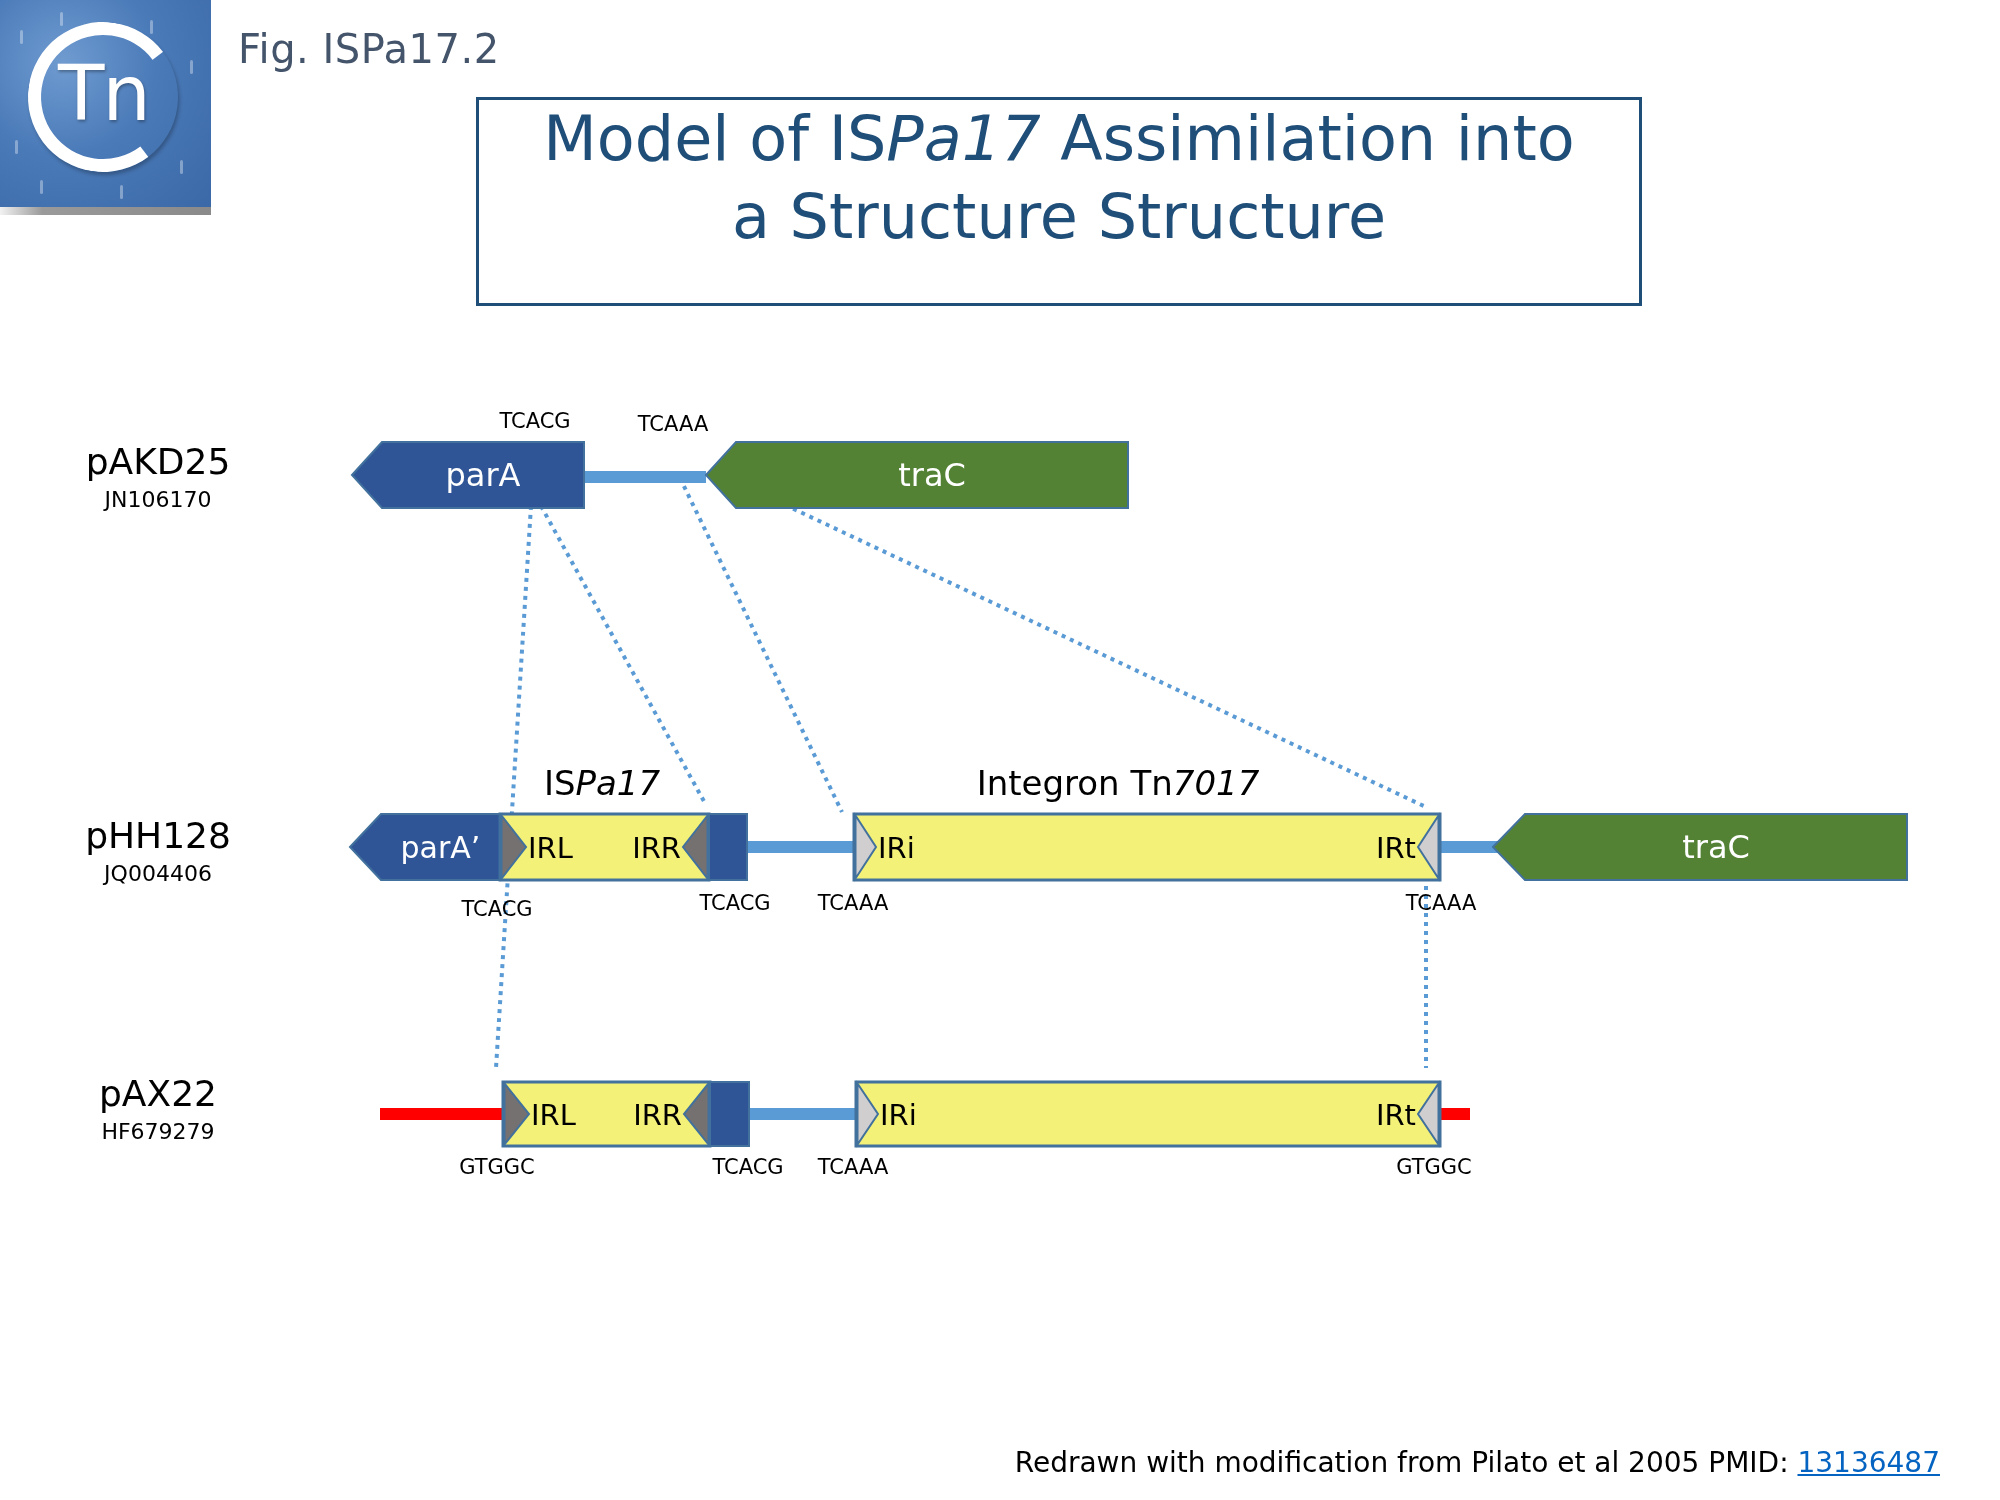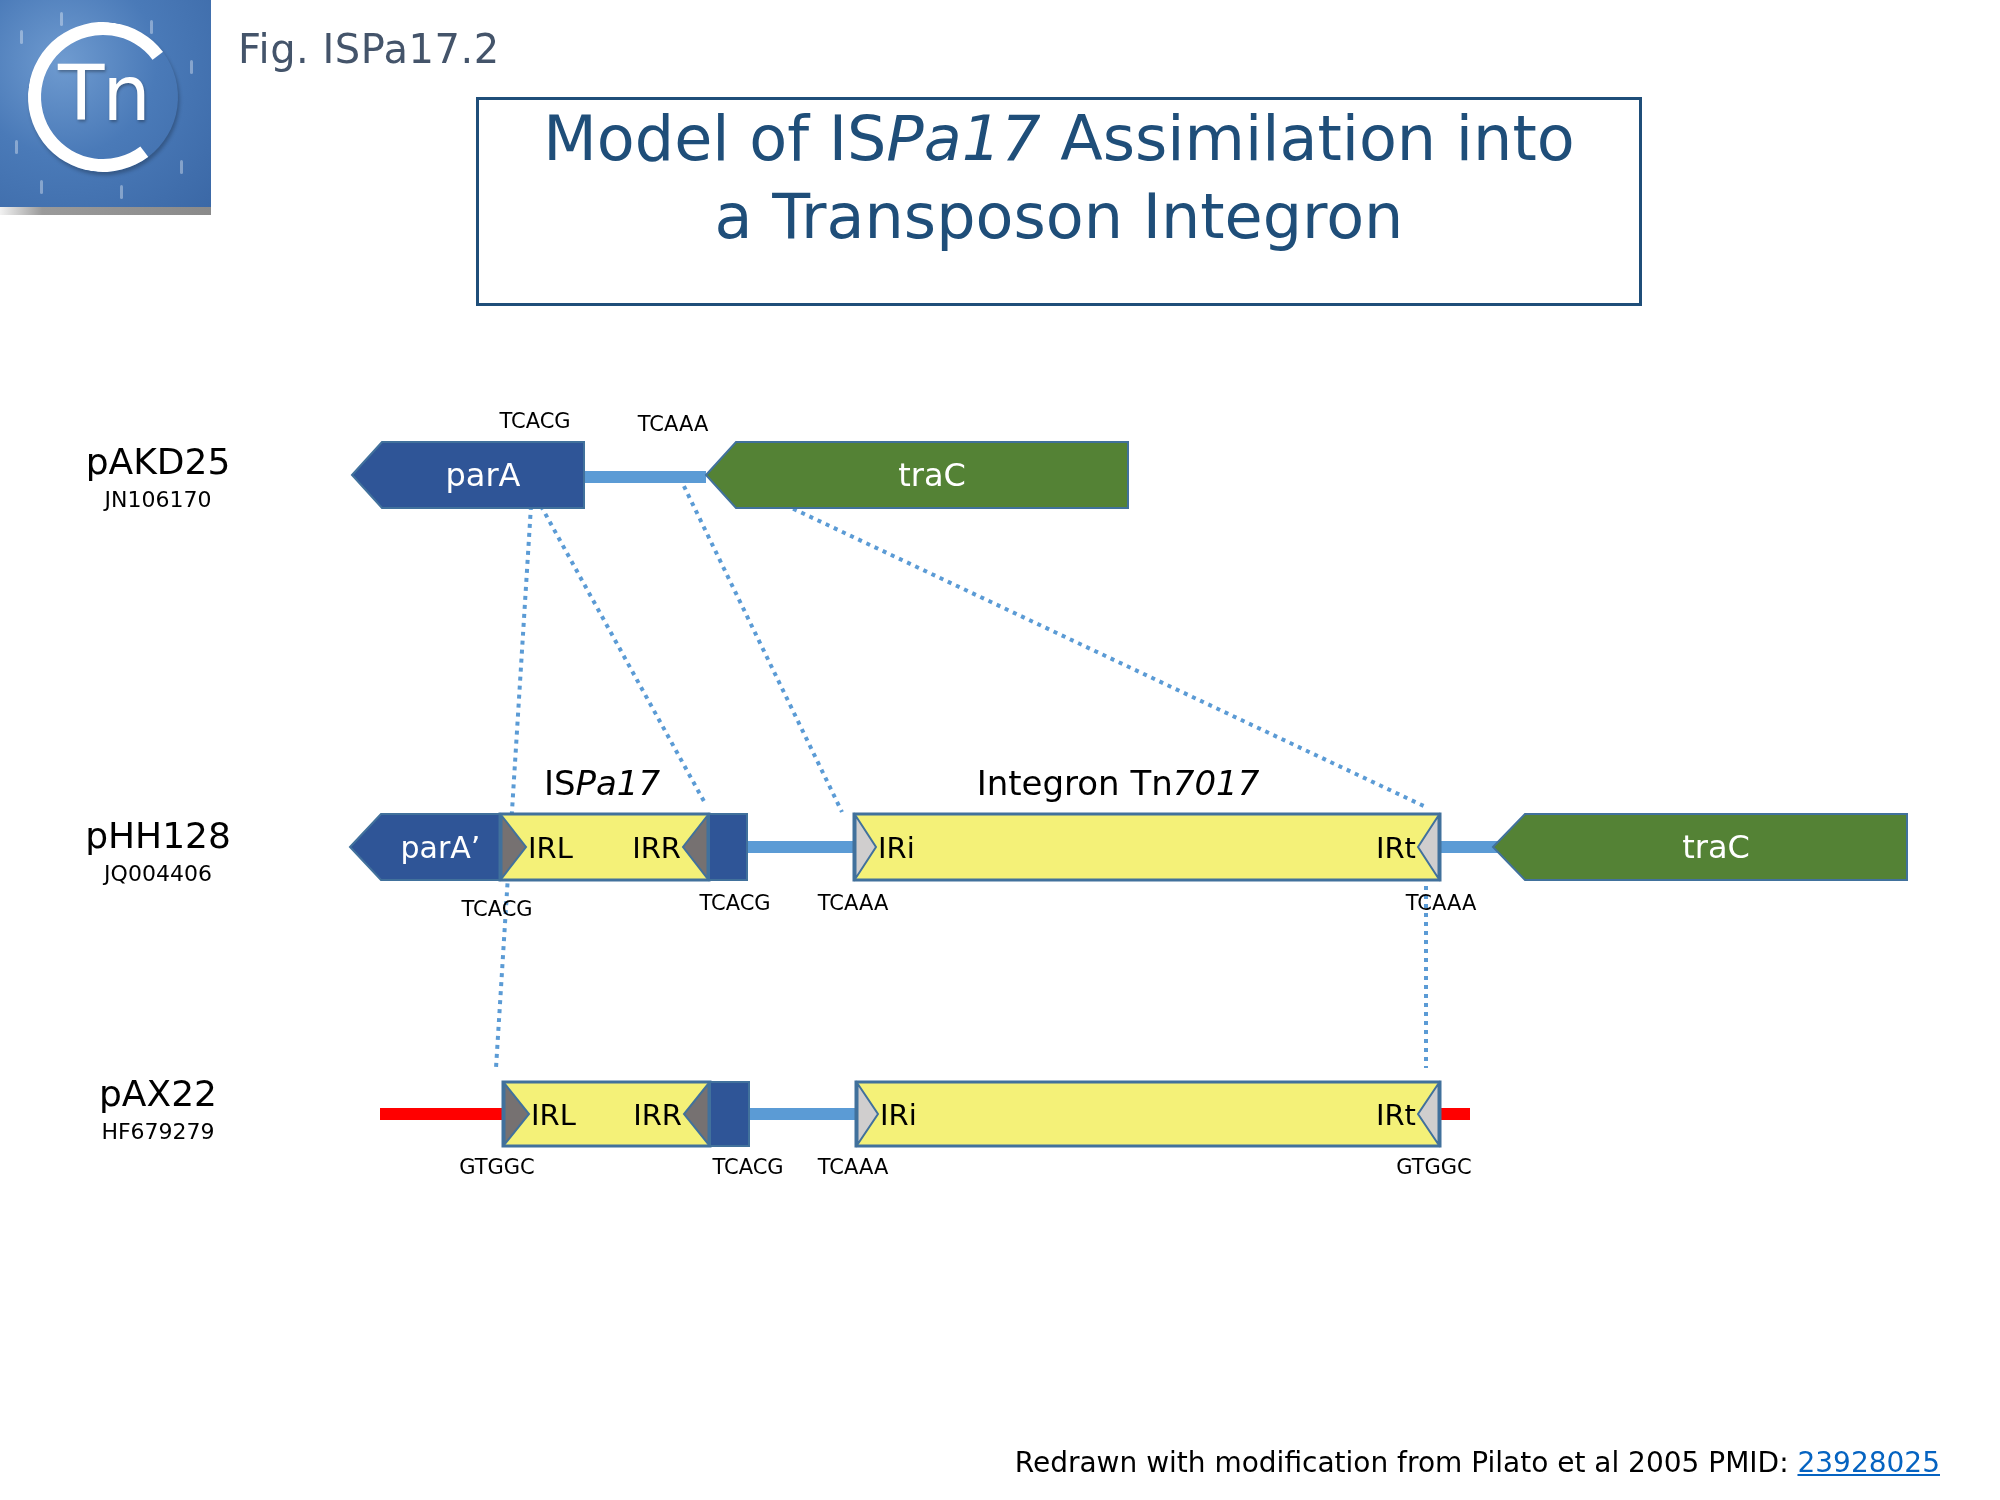--- a/index.html
+++ b/index.html
@@ -36,21 +36,21 @@
     <span class="speck" style="left:40px;top:180px"></span>
     <div class="logo-ring"></div>
     <div class="logo-text">Tn</div>
   </div>
   <div class="logo-strip"></div>
 
   <div class="fig-label">Fig. ISPa17.2</div>
 
   <div class="title-box">
     <div><span>Model of IS</span><i>Pa17</i><span> Assimilation into</span></div>
-    <div>a Transposon Integron</div>
+    <div>a Structure Structure</div>
   </div>
 
   <svg id="diagram" width="2000" height="1500" viewBox="0 0 2000 1500" style="position:absolute;left:0;top:0;">
       <line x1="531" y1="506" x2="496" y2="1068" stroke="#5b9bd5" stroke-width="4" stroke-dasharray="4 5"></line>
       <line x1="541" y1="506" x2="706" y2="805" stroke="#5b9bd5" stroke-width="4" stroke-dasharray="4 5"></line>
       <line x1="680" y1="478" x2="842" y2="812" stroke="#5b9bd5" stroke-width="4" stroke-dasharray="4 5"></line>
       <line x1="728" y1="478" x2="1428" y2="808" stroke="#5b9bd5" stroke-width="4" stroke-dasharray="4 5"></line>
       <line x1="1426" y1="868" x2="1426" y2="1068" stroke="#5b9bd5" stroke-width="4" stroke-dasharray="4 5"></line>
       <text x="158" y="474" font-size="36" fill="#000" text-anchor="middle">pAKD25</text>
       <text x="158" y="507" font-size="22" fill="#000" text-anchor="middle">JN106170</text>
@@ -101,14 +101,14 @@
       <polygon points="857.5,1083.5 878,1114 857.5,1144.5" fill="#d0cece" stroke="#41719c" stroke-width="2"></polygon>
       <polygon points="1438.5,1083.5 1418,1114 1438.5,1144.5" fill="#d0cece" stroke="#41719c" stroke-width="2"></polygon>
       <text x="880" y="1125" font-size="29" fill="#000" text-anchor="start">IRi</text>
       <text x="1416" y="1125" font-size="29" fill="#000" text-anchor="end">IRt</text>
       <text x="497" y="1174" font-size="21" fill="#000" text-anchor="middle">GTGGC</text>
       <text x="748" y="1174" font-size="21" fill="#000" text-anchor="middle">TCACG</text>
       <text x="853" y="1174" font-size="21" fill="#000" text-anchor="middle">TCAAA</text>
       <text x="1434" y="1174" font-size="21" fill="#000" text-anchor="middle">GTGGC</text>
     </svg>
 
-  <div class="footnote"><span>Redrawn with modification from Pilato et al 2005 PMID: </span><a href="#">23928025</a></div>
+  <div class="footnote"><span>Redrawn with modification from Pilato et al 2005 PMID: </span><a href="#">13136487</a></div>
 </div>
 
 </body></html>

